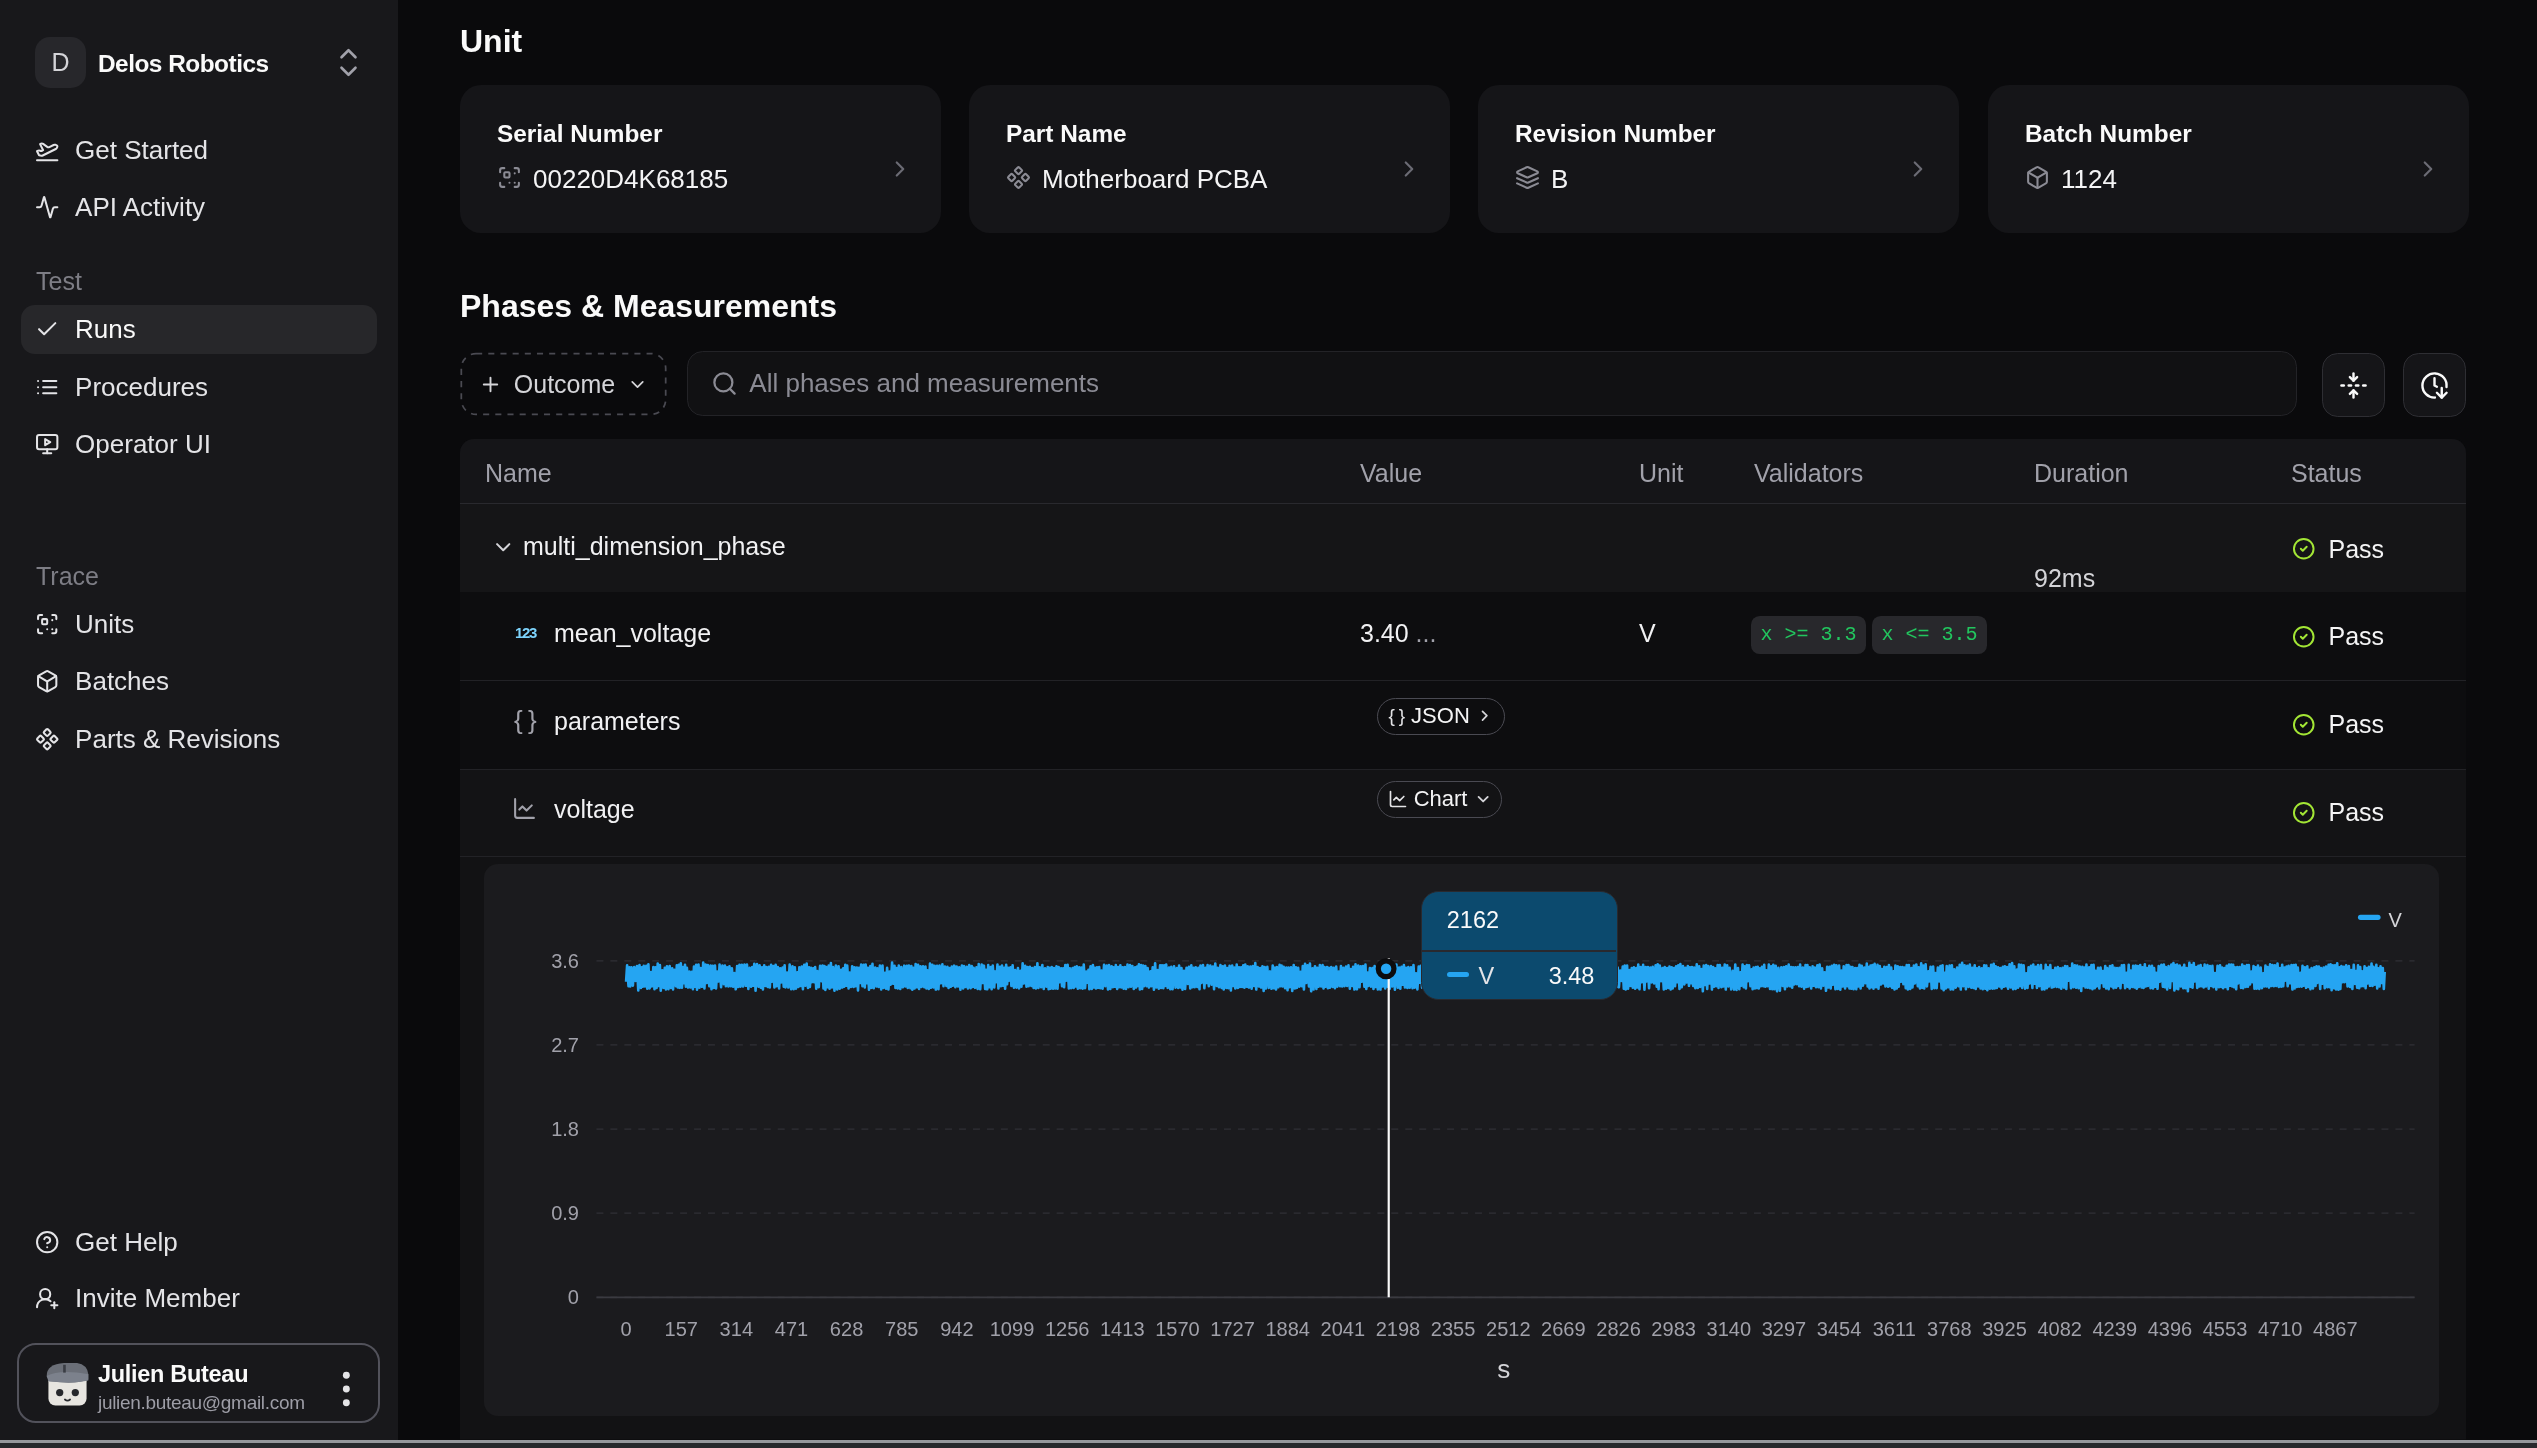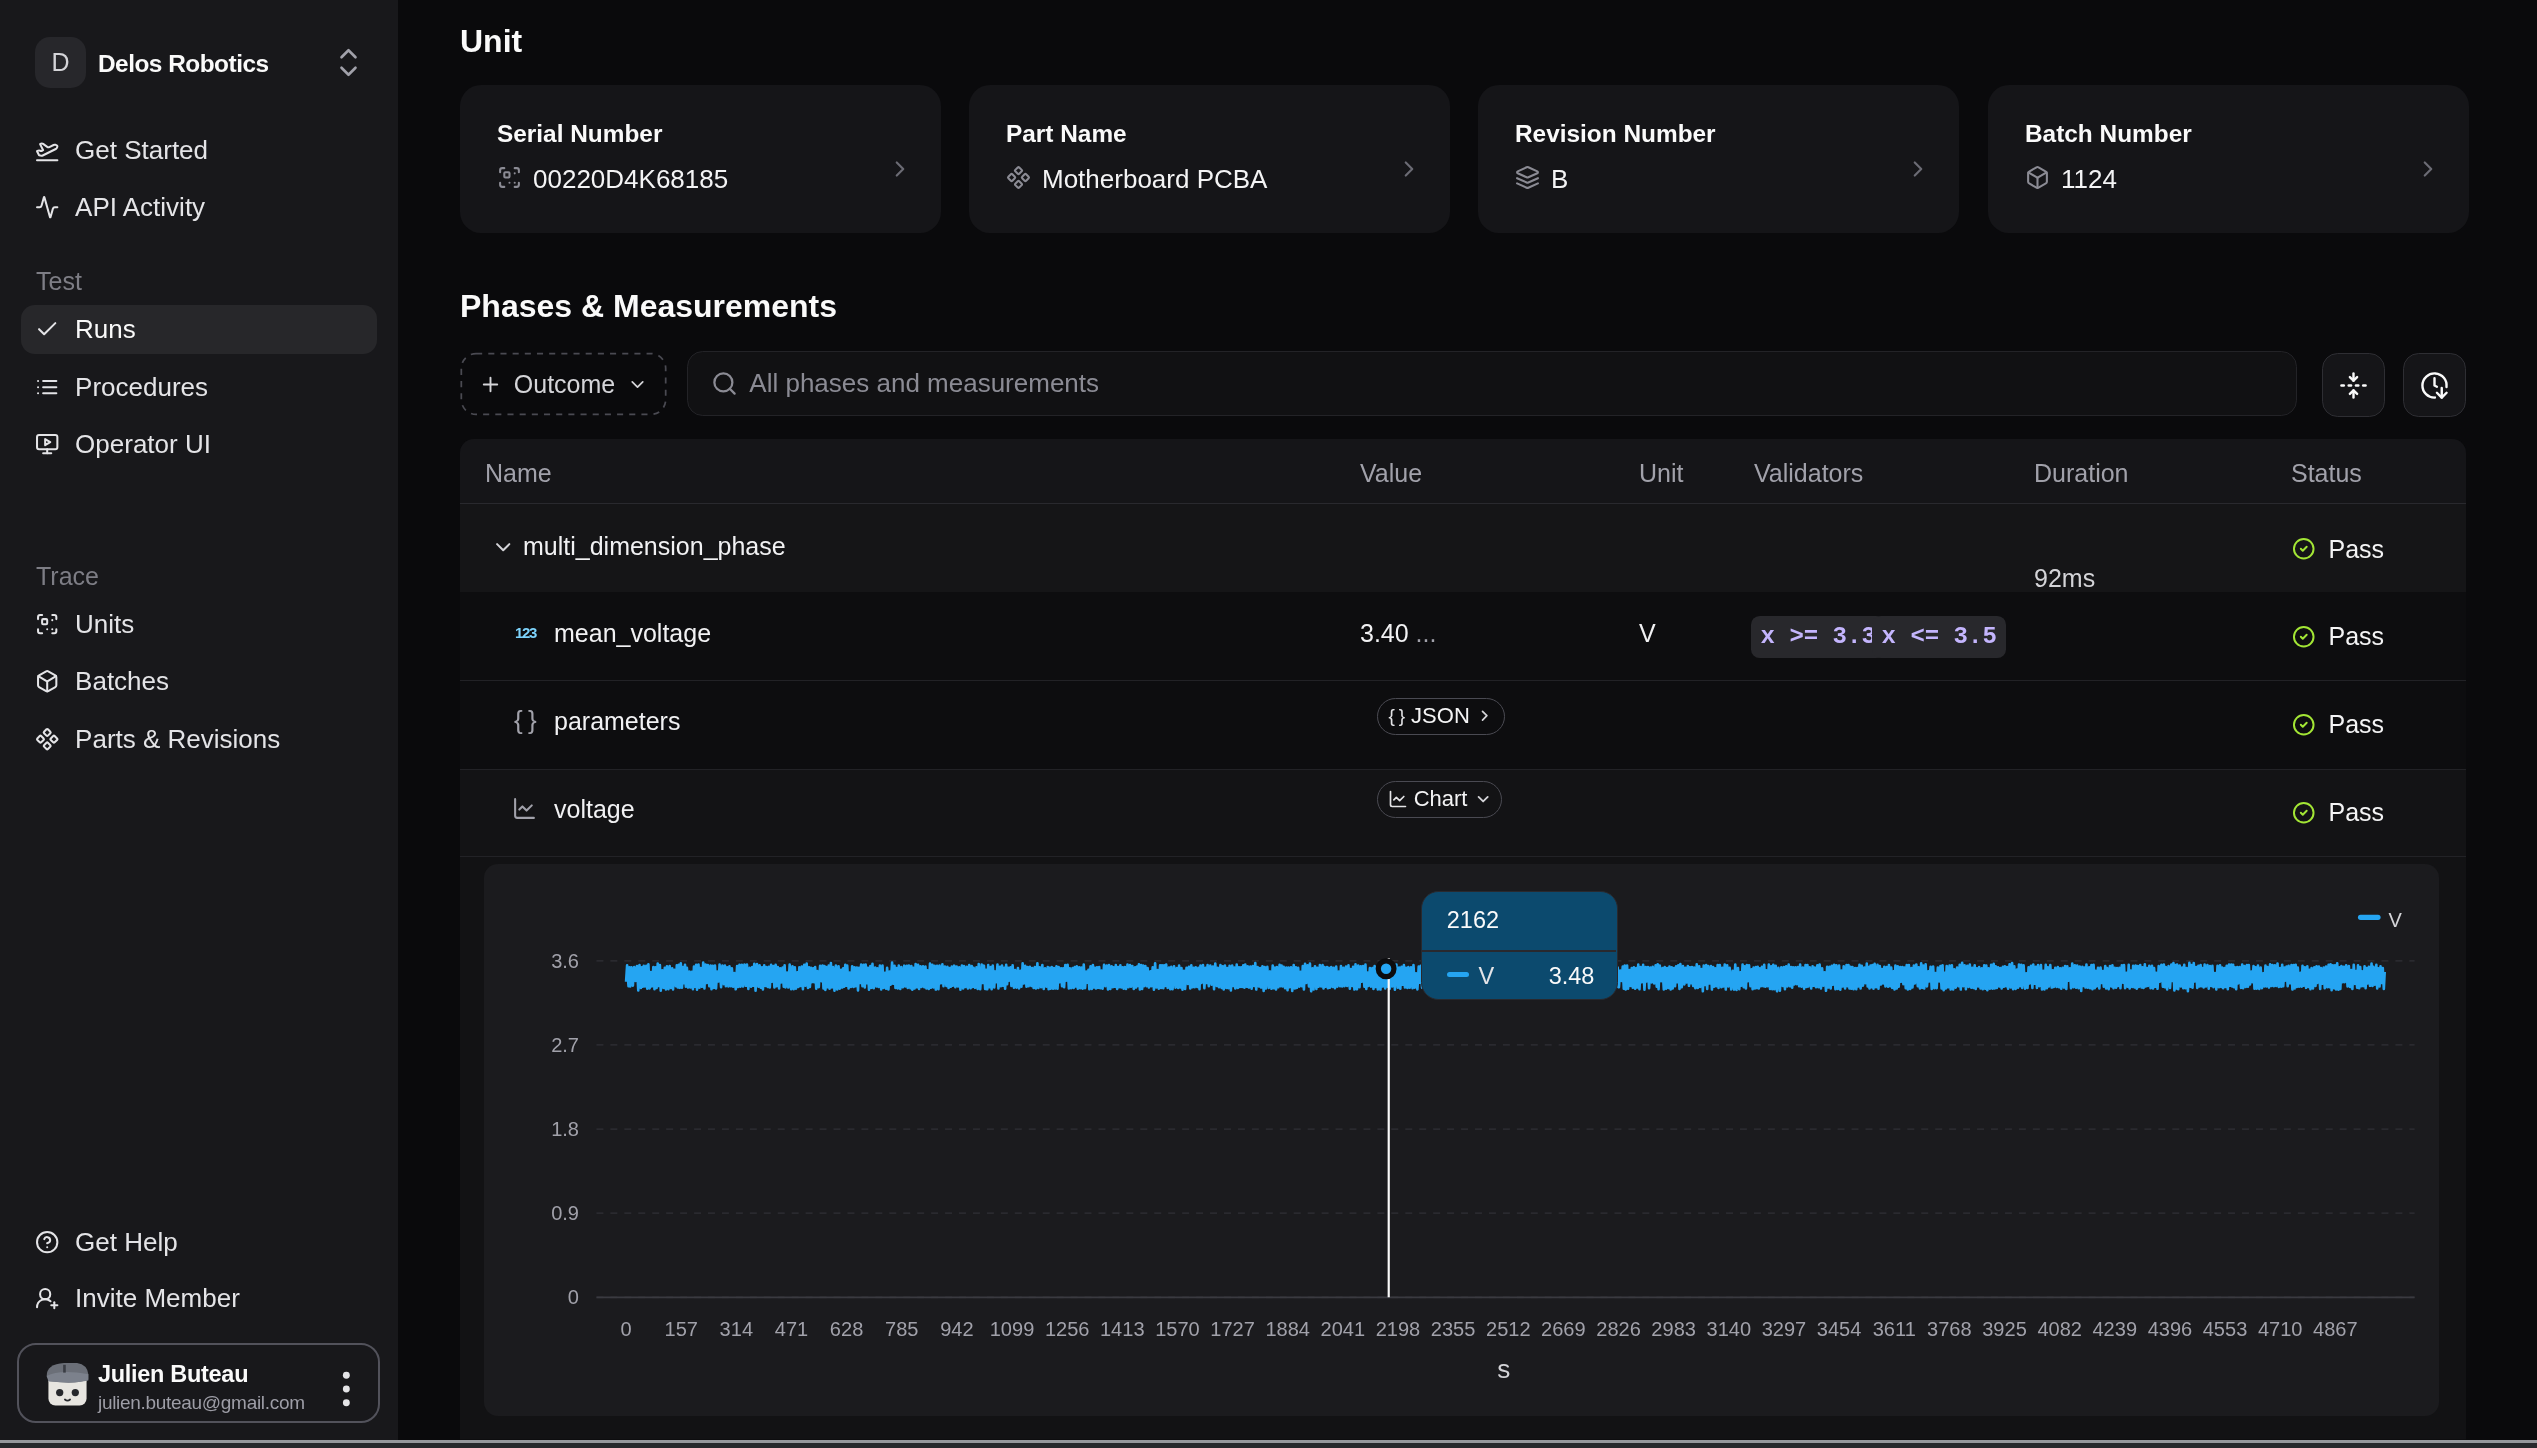--- a/index.html
+++ b/index.html
@@ -33,21 +33,21 @@
 .trow { position:absolute; left:0; width:2006px; }
 .thead { top:0; height:65px; background:#151518; border-bottom:1.7px solid #29292e; }
 .hcell { position:absolute; top:20px; font-size:25px; color:#a1a1aa; }
 .r1 { top:65px; height:89px; background:#151517; border-bottom:1.7px solid #222226; }
 .r2 { top:153px; height:89px; background:#0d0d0f; border-bottom:1.7px solid #222226; }
 .r3 { top:242px; height:89px; background:#0d0d0f; border-bottom:1.7px solid #222226; }
 .r4 { top:331px; height:87px; background:#131315; border-bottom:1.7px solid #222226; }
 .r5 { top:418px; height:582px; background:#121214; }
 .cell { position:absolute; font-size:25px; color:#f1f1f3; }
 .dim { color:#d4d4d8;margin-top:32px; }
-.mono { font-family:"Liberation Mono", monospace; font-size:24px; color:#c4b5fd; background:#28282c; border-radius:8.7px; padding:7.8px 9.6px;font-weight:bold; }
+.mono { font-family:"Liberation Mono", monospace; font-size:20px; color:#22c55e; background:#28282c; border-radius:8.7px; padding:7.8px 9.6px; }
 .pass { position:absolute; left:1832px; display:flex; align-items:center; gap:13px; font-size:25px; color:#f4f4f5; }
 .pill { position:absolute; border:1.7px solid #4a4a52; border-radius:871px; display:flex; align-items:center; gap:6.1px; color:#f4f4f5; font-size:22px; }
 
 #chart { position:absolute; left:24.4px; top:7px; width:1955px; height:552px; background:#1b1b1e; border-radius:14px; }
 .gl { stroke:#2a2a2f; stroke-width:2; stroke-dasharray:8 8; }
 .ax { fill:#a1a1aa; font-size:23px; font-family:"Liberation Sans",sans-serif; }
 #tooltip { position:absolute; left:937px; top:27px; width:197px; height:109px; background:#0c4a6e; border:1.7px solid #29292e; border-radius:17.4px; }
 #tooltip .tt { position:absolute; left:24.4px; top:15px; font-size:23.5px; color:#fafafa; }
 #tooltip .div { position:absolute; left:0; top:58px; width:194px; height:1.7px; background:#29292e; }
 #tooltip .dash { position:absolute; left:24.4px; top:80px; width:22px; height:5.2px; border-radius:2.6px; background:#25a5f2; }

